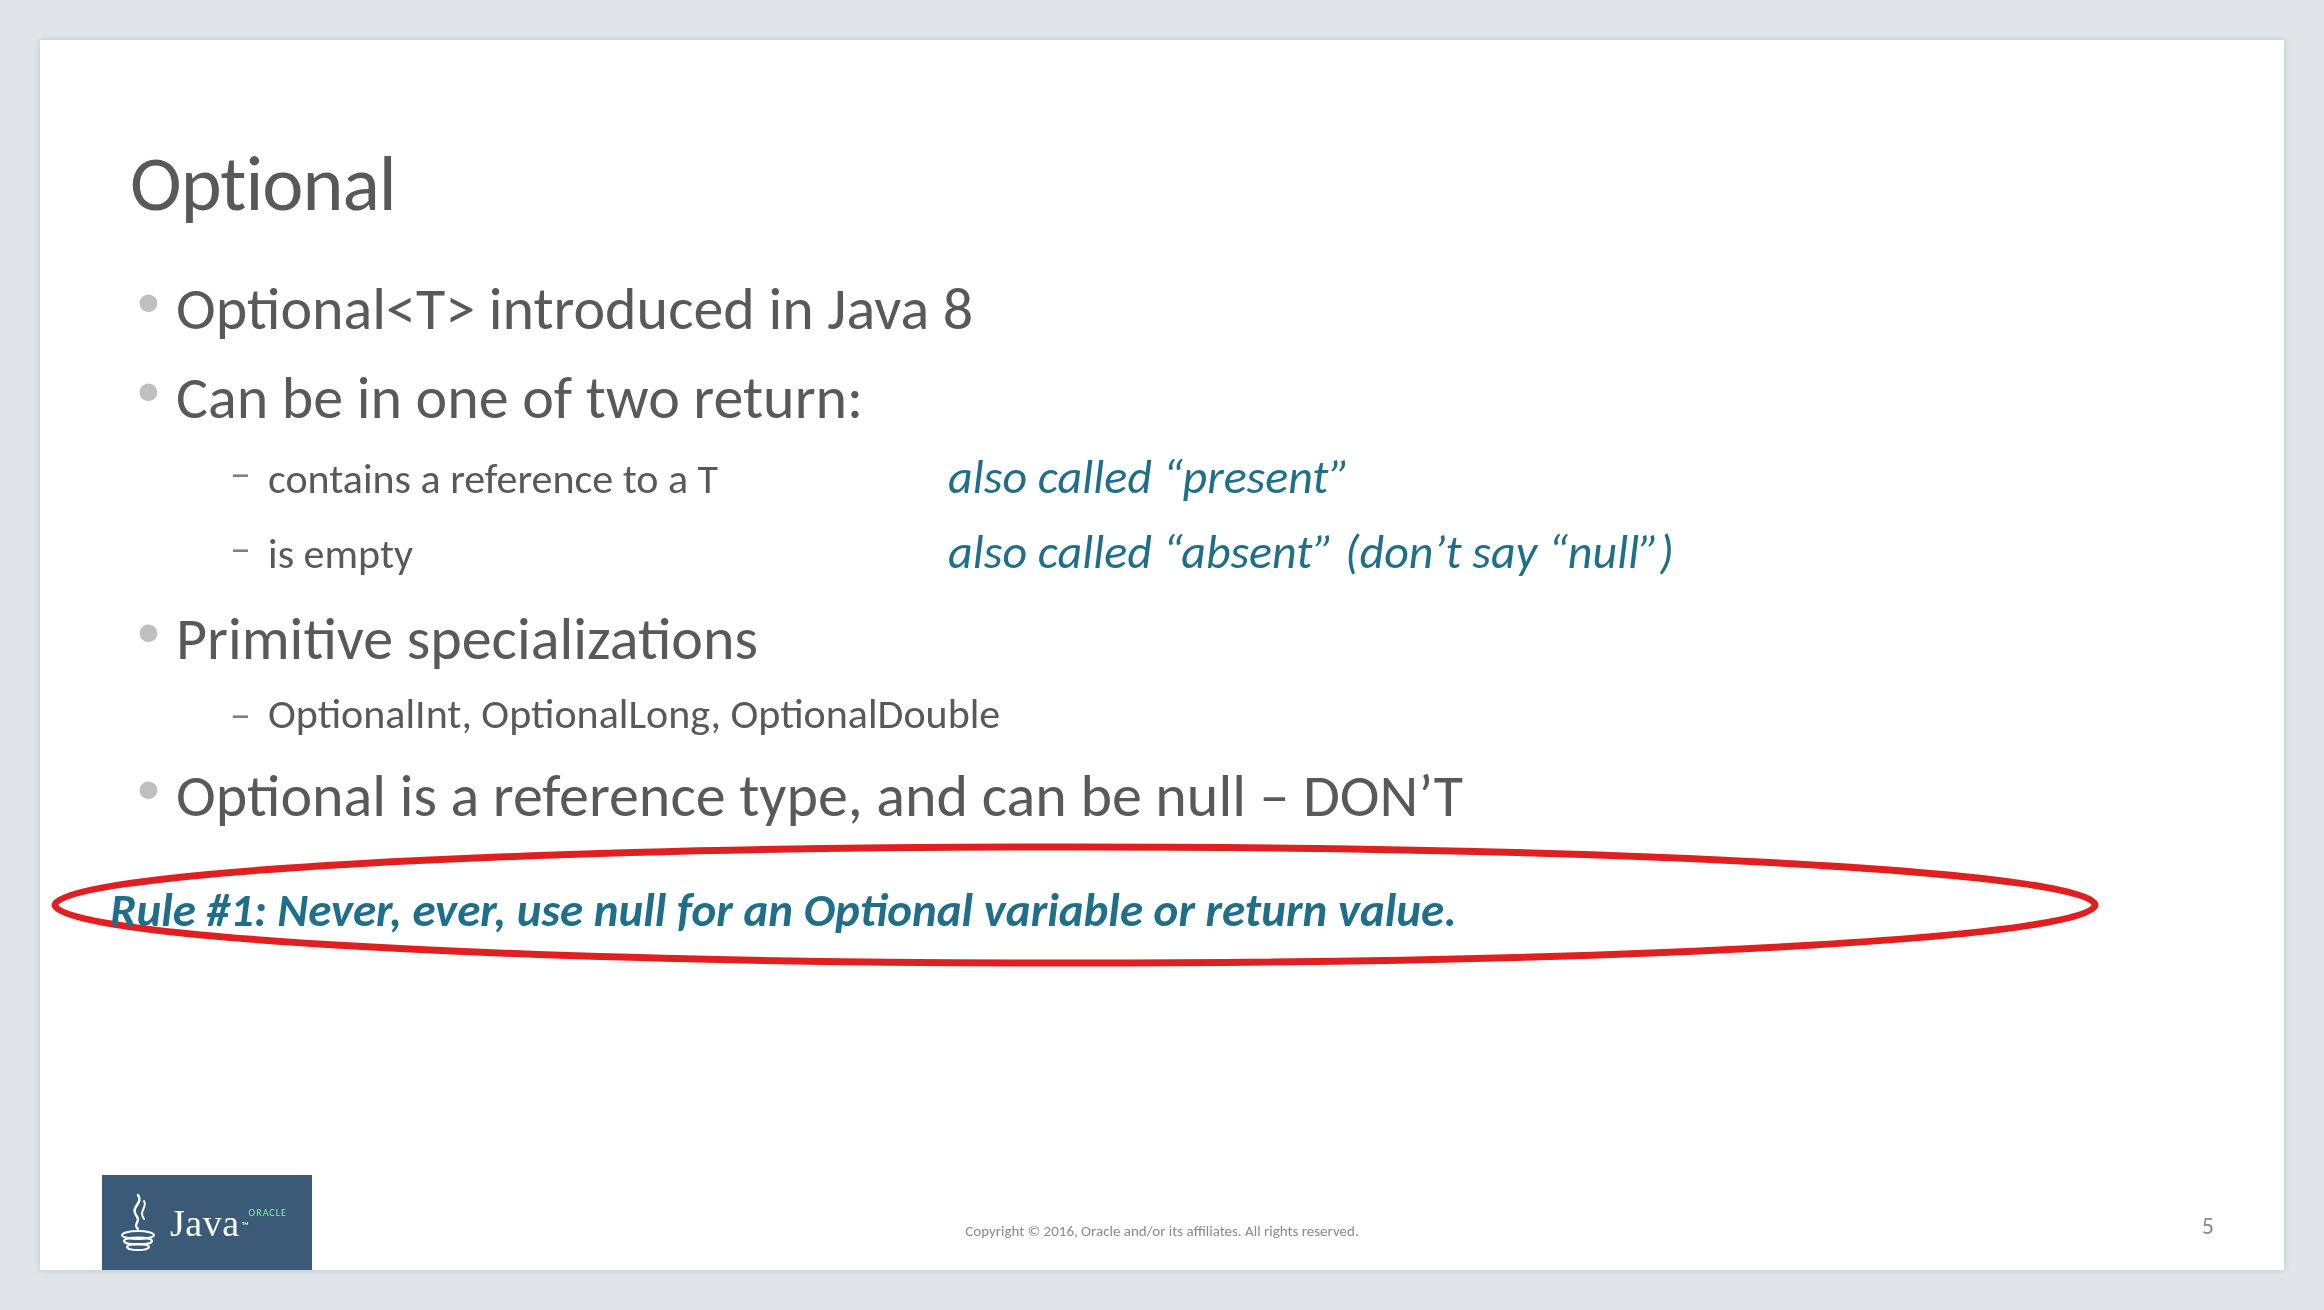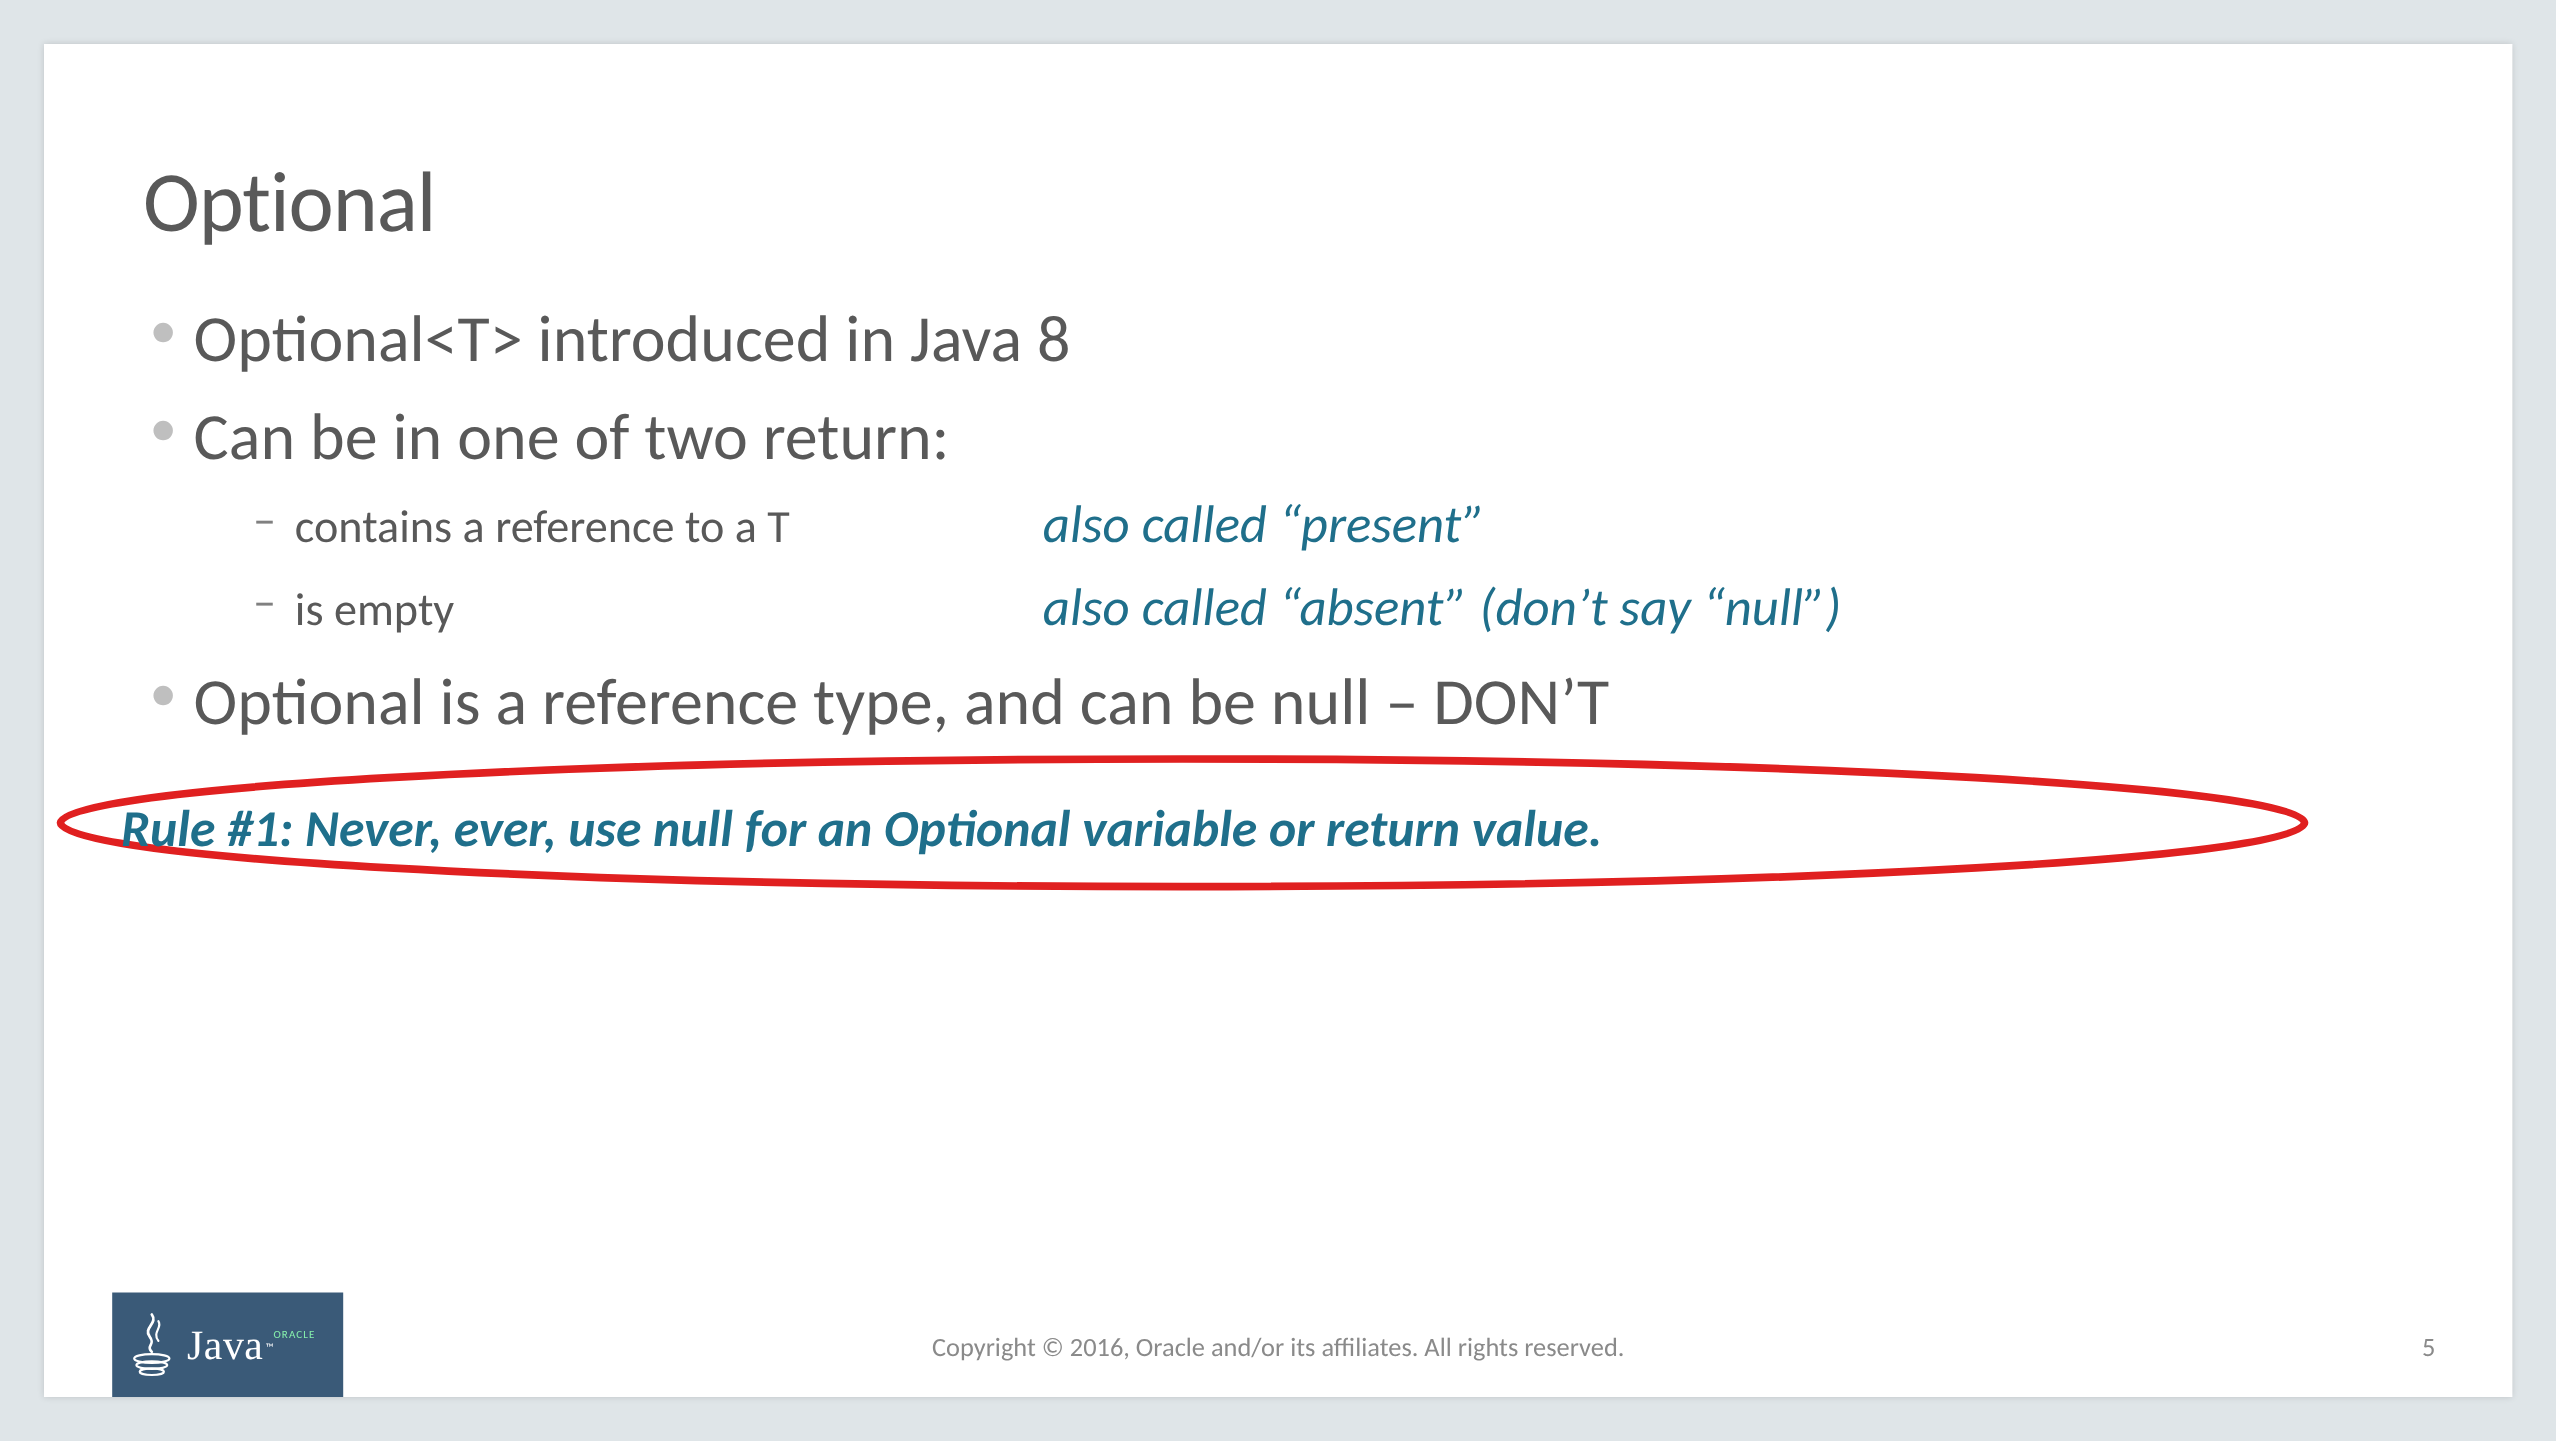--- a/index.html
+++ b/index.html
@@ -163,21 +163,21 @@
     letter-spacing: 1px;
     margin-top: 4px;
     color: #86efac;
   }
   .copyright {
     position: absolute;
     left: 0;
     right: 0;
     bottom: 30px;
     text-align: center;
-    font-size: 24px;
+    font-size: 15px;
     color: #8a8a8a;
   }
   .pagenum {
     position: absolute;
     right: 70px;
     bottom: 30px;
     font-size: 24px;
     color: #8a8a8a;
   }
 </style>
@@ -205,20 +205,28 @@
           </li>
           <li>
             <div class="row">
               <span class="lead">is empty</span>
               <span class="note">also called “absent” (don’t say “null”)</span>
             </div>
           </li>
         </ul>
       </li>
 
+      <li>
+        <span class="b1">Primitive specializations</span>
+        <ul class="sub">
+          <li>
+            <span>OptionalInt, OptionalLong, OptionalDouble</span>
+          </li>
+        </ul>
+      </li>
 
       <li>
         <span class="b1">Optional is a reference type, and can be null – DON’T</span>
       </li>
     </ul>
 
     <div class="rule-wrap">
       <svg class="rule-ellipse" viewBox="0 0 2070 140">
         <ellipse cx="1035" cy="70" rx="1020" ry="58" fill="none" stroke="#e02020" stroke-width="7"></ellipse>
       </svg>

